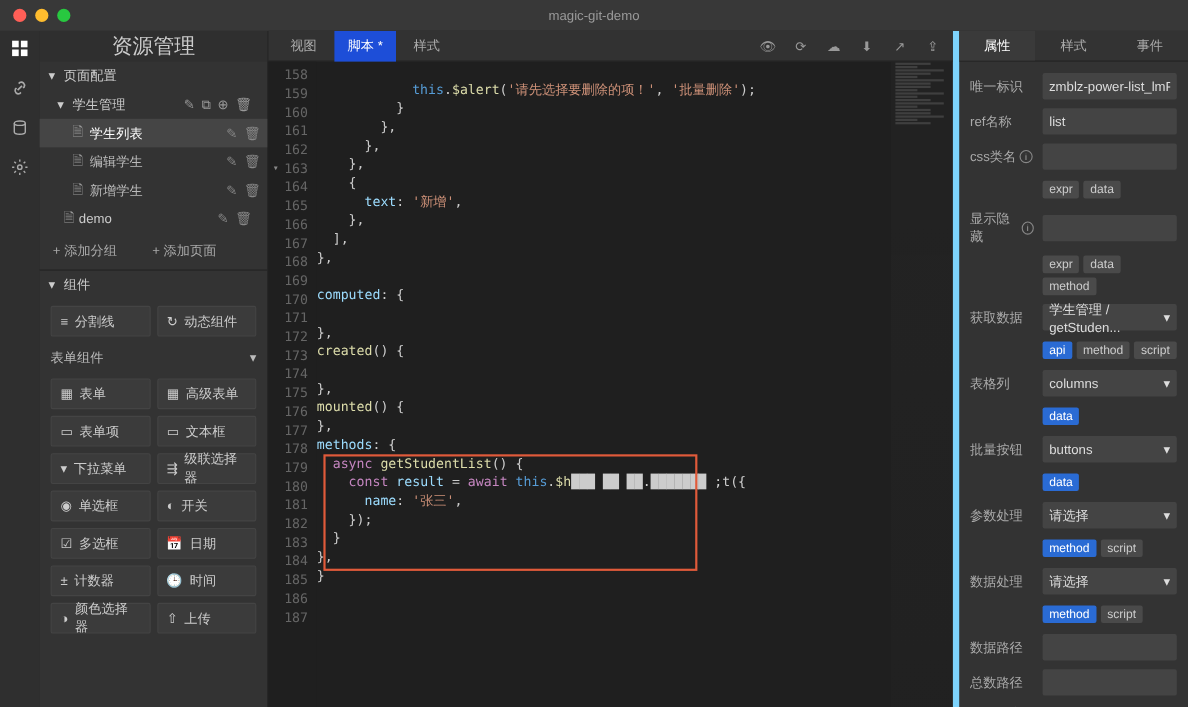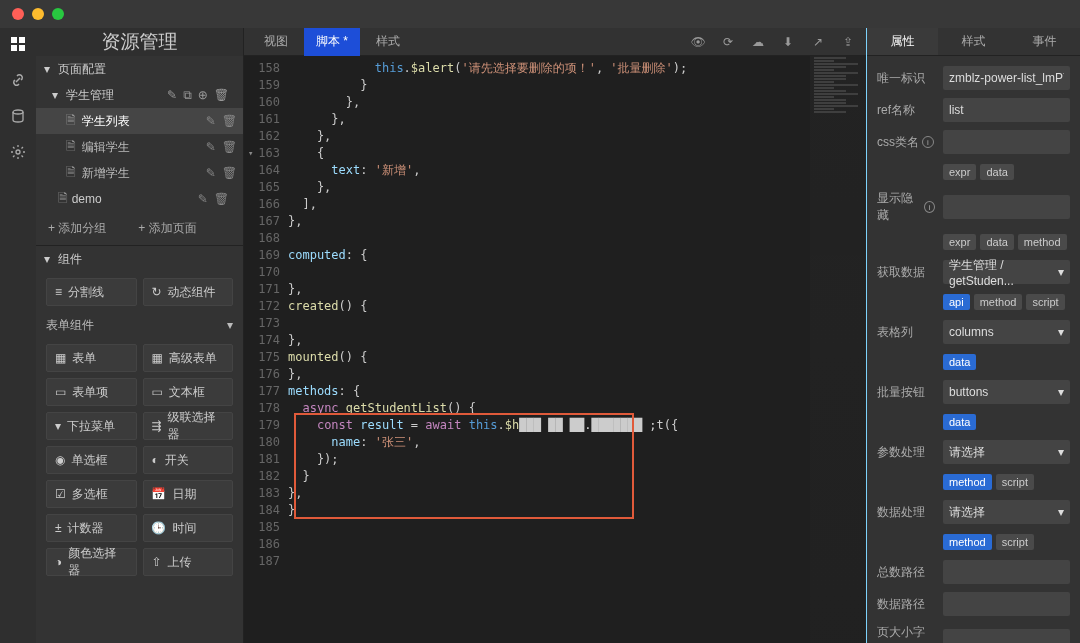--- a/index.html
+++ b/index.html
@@ -58,35 +58,35 @@
 .center { flex: 1; display: flex; flex-direction: column; background: #1f1f1f; position: relative; }
 .ed-tabs { height: 28px; background: #323232; display: flex; align-items: center; padding: 0 8px; gap: 4px; border-bottom: 1px solid #222; }
 .ed-tab { padding: 0 12px; height: 28px; display: flex; align-items: center; color: #aaa; cursor: pointer; }
 .ed-tab.active { background: #1d4ed8; color: #fff; }
 .toolbar-right { margin-left: auto; display: flex; gap: 10px; color: #999; }
 .toolbar-right span { cursor: pointer; width: 20px; text-align: center; }
 .editor-body { display: flex; flex: 1; overflow: hidden; position: relative; }
 .gutter { width: 44px; background: #1f1f1f; text-align: right; padding: 4px 8px 0 0; color: #666; font-family: "Menlo", monospace; font-size: 12px; line-height: 17px; }
 .gutter .ln { height: 17px; position: relative; padding-left: 14px; }
 .gutter .ln.open::before { content: '▾'; position: absolute; left: 4px; color: #888; font-size: 9px; }
-.code { flex: 1; padding: 4px 0 0 0; font-family: "Menlo", monospace; font-size: 12px; line-height: 17px; color: #ccc; position: relative; }
+.code { flex: 1; padding: 17px 0 0 0; font-family: "Menlo", monospace; font-size: 12px; line-height: 17px; color: #ccc; position: relative; }
 .code pre { margin: 0; }
 .kw { color: #c586c0; }
 .fn { color: #dcdcaa; }
 .id { color: #9cdcfe; }
 .str { color: #ce9178; }
 .punc { color: #d4d4d4; }
 .this { color: #569cd6; }
 .hl-box { position: absolute; border: 2px solid #e05a3a; pointer-events: none; }
 .minimap { position: absolute; right: 0; top: 28px; bottom: 0; width: 56px; background: linear-gradient(180deg, #262626, #222); opacity: 0.6; pointer-events: none; }
 .minimap .mm-line { height: 2px; margin: 1px 4px; background: #555; }
 .minimap .mm-line.s { width: 20px; } .minimap .mm-line.m { width: 32px; } .minimap .mm-line.l { width: 44px; }
 
 
-.right-panel { width: 214px; background: #333; display: flex; flex-direction: column; border-left: 1px solid #7dd3fc; }
+.right-panel { width: 214px; background: #333; display: flex; flex-direction: column; border-left: 6px solid #7dd3fc; }
 .r-tabs { height: 28px; display: flex; border-bottom: 1px solid #222; }
 .r-tab { flex: 1; display: flex; align-items: center; justify-content: center; color: #aaa; cursor: pointer; }
 .r-tab.active { color: #fff; background: #3a3a3a; }
 .props { flex: 1; overflow-y: auto; padding: 6px 0; }
 .prow { display: flex; align-items: center; padding: 4px 10px; gap: 8px; min-height: 28px; }
 .plabel { width: 58px; color: #aaa; font-size: 12px; flex-shrink: 0; display: flex; align-items: center; gap: 3px; }
 .pval { flex: 1; }
 .pinput { width: 100%; background: #444; border: none; color: #ddd; height: 24px; padding: 0 6px; font-size: 12px; border-radius: 2px; }
 .pselect { width: 100%; background: #444; border: none; color: #ddd; height: 24px; padding: 0 6px; font-size: 12px; border-radius: 2px; display:flex; align-items:center; justify-content:space-between; }
 .tags { display: flex; gap: 4px; flex-wrap: wrap; }
@@ -98,20 +98,21 @@
 </style>
 </head>
 <body>
 
 <div class="titlebar">
   <div class="traffic-lights">
     <div class="traffic-light tl-close"></div>
     <div class="traffic-light tl-min"></div>
     <div class="traffic-light tl-max"></div>
   </div>
+  <div class="title-center">magic-git-demo</div>
 </div>
 
 <div class="workspace">
 
   <div class="icon-rail">
     <div class="rail-btn on">
       <svg width="16" height="16" viewBox="0 0 16 16">
           <rect x="1" y="1" width="6" height="6" fill="currentColor"></rect>
           <rect x="9" y="1" width="6" height="6" fill="currentColor"></rect>
           <rect x="1" y="9" width="6" height="6" fill="currentColor"></rect>
@@ -490,27 +491,27 @@
           </div>
       </div>
       <div class="prow">
           <div class="plabel"></div>
           <div class="pval tags">
         <span class="tag blue">method</span>
         <span class="tag">script</span>
       </div>
         </div>
       <div class="prow">
+        <div class="plabel">数据路径</div>
+        <div class="pval"><input class="pinput" style=""></div>
+      </div>
+      <div class="prow">
         <div class="plabel">总数路径</div>
         <div class="pval"><input class="pinput" style=""></div>
       </div>
       <div class="prow">
-        <div class="plabel">数据路径</div>
-        <div class="pval"><input class="pinput" style=""></div>
-      </div>
-      <div class="prow">
         <div class="plabel">页大小字段</div>
         <div class="pval"><input class="pinput" style=""></div>
       </div>
 
     </div>
   </div>
 </div>
 
 </body></html>

